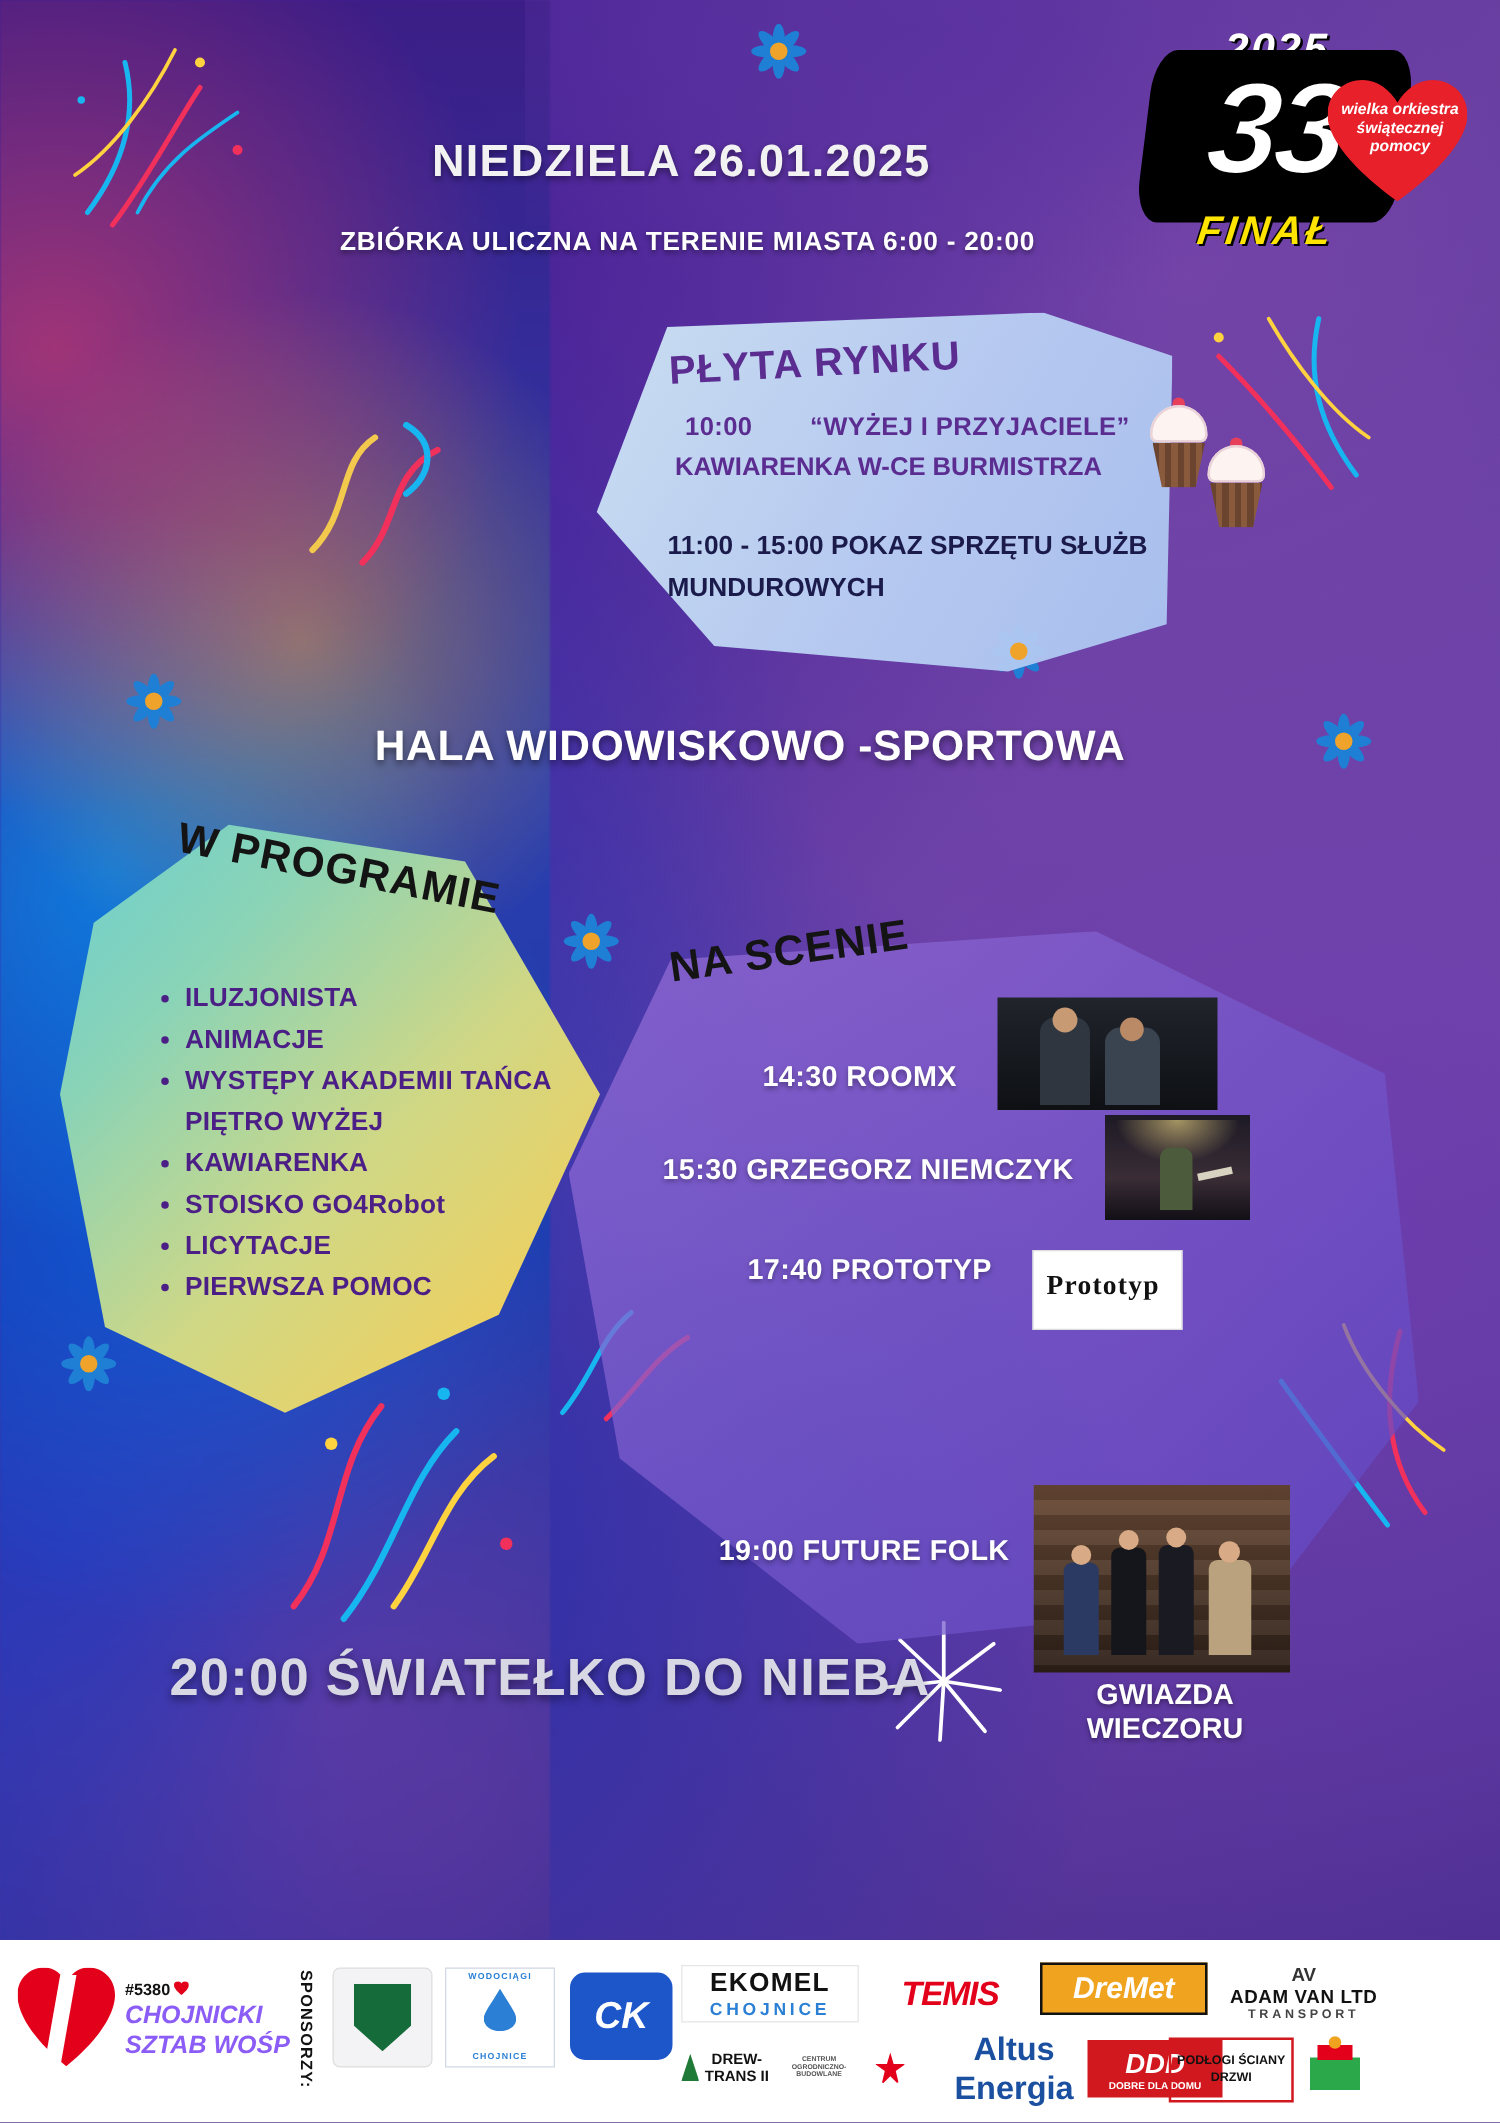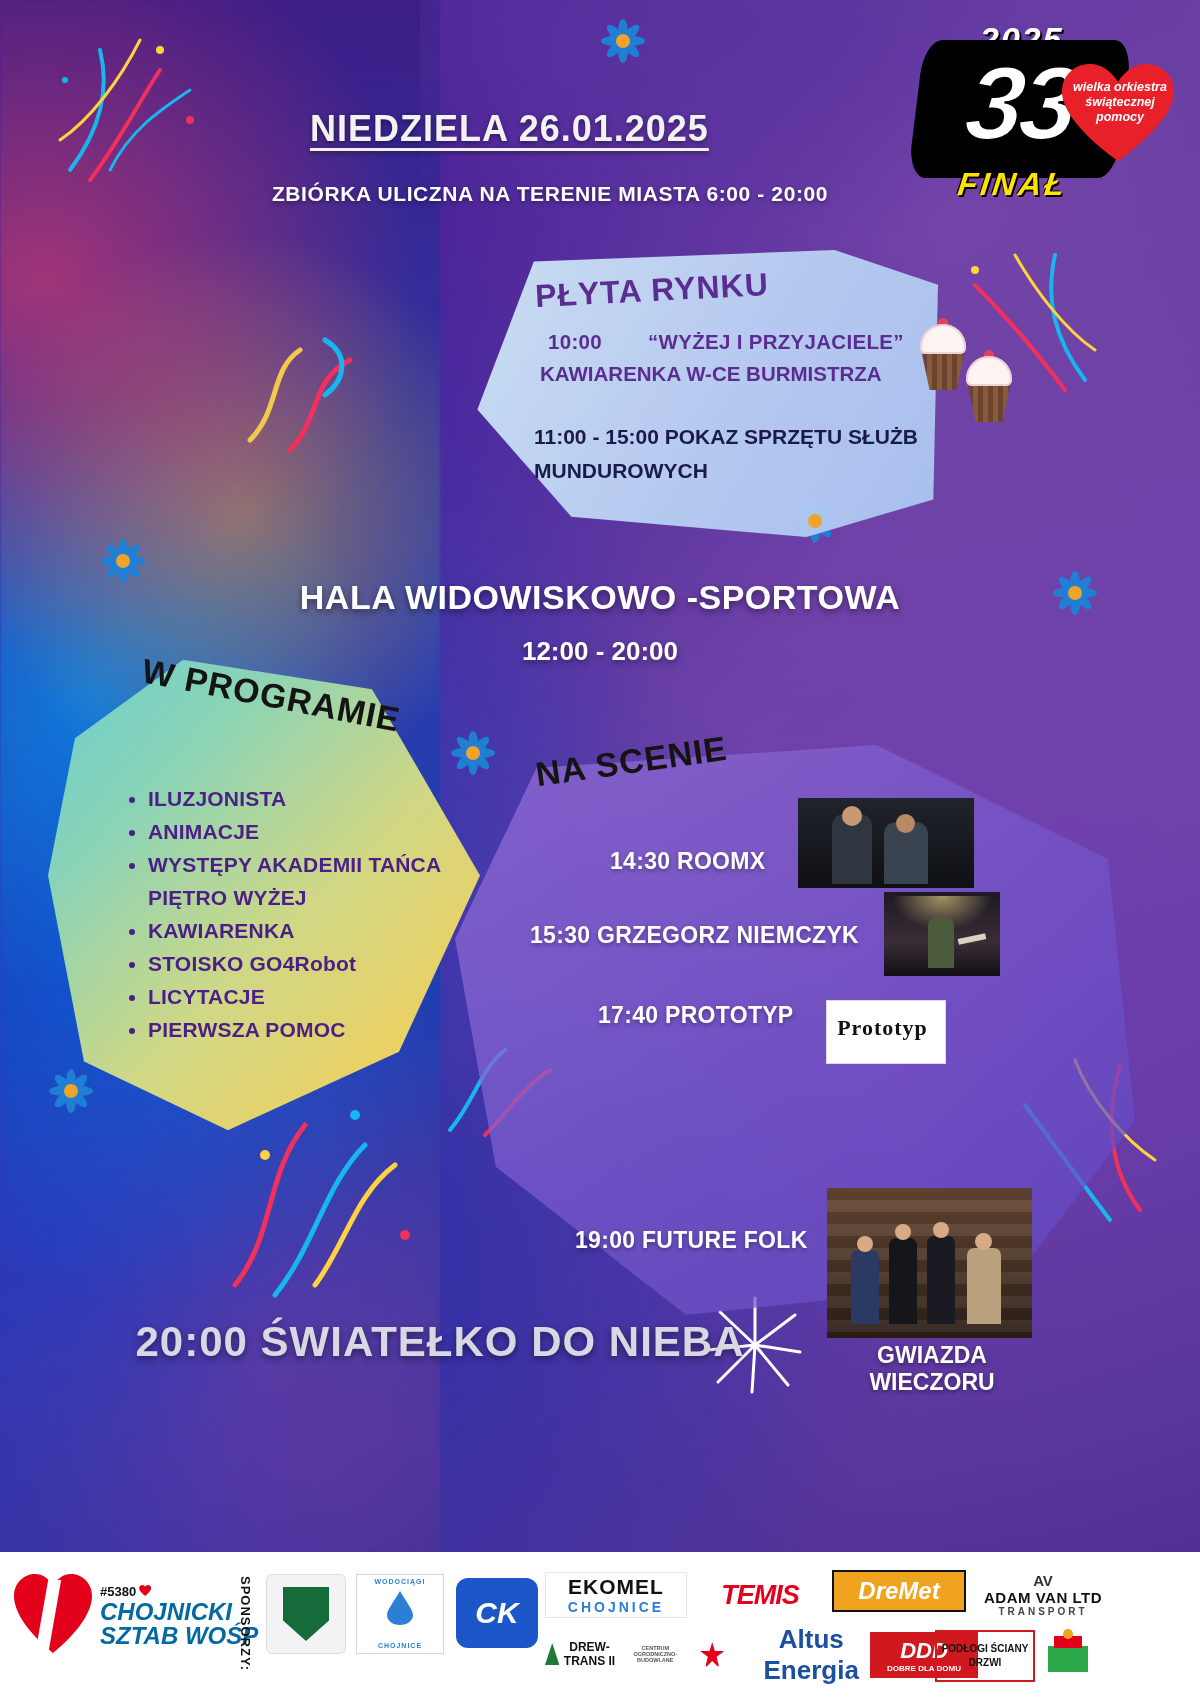--- a/index.html
+++ b/index.html
@@ -29,23 +29,23 @@
       radial-gradient(circle at 12% 80%, rgba(30,60,200,.7) 0%, rgba(30,60,200,0) 40%),
       radial-gradient(circle at 60% 88%, rgba(255,70,120,.4) 0%, rgba(255,70,120,0) 30%),
       linear-gradient(180deg,#3c1e86 0%,#2a3fb0 40%,#1f39a8 70%,#2b2f9e 100%);
     filter:blur(1px);
     opacity:.97;
   }
   .hdr-top{position:absolute;left:420px;top:0;width:780px;height:250px;
     background:radial-gradient(ellipse at 40% 10%, rgba(90,50,160,.9) 0%, rgba(90,50,160,0) 70%);}
   
   .date{
-    position:absolute;left:310px;top:108px;width:470px;text-align:left;
+    position:absolute;left:310px;top:108px;width:470px;text-align:center;
     font-size:36px;font-weight:bold;color:#f2f2f2;letter-spacing:1px;
-    text-decoration:underline;text-underline-offset:7px;
+    text-underline-offset:7px;
     font-family:"Liberation Sans", sans-serif;
     text-shadow:0 2px 5px rgba(0,0,0,.45);
   }
   .collect{
     position:absolute;left:210px;top:182px;width:680px;text-align:center;
     font-size:21px;font-weight:bold;color:#ffffff;letter-spacing:.6px;
     text-shadow:0 2px 4px rgba(0,0,0,.4);
   }
   
   .wosp{position:absolute;right:16px;top:14px;width:278px;height:205px;}
@@ -190,21 +190,21 @@
   .sponsors{
     position:absolute;left:0;top:1552px;width:1200px;height:146px;background:#ffffff;
   }
   .heart-logo{position:absolute;left:14px;top:22px;width:78px;height:86px;}
   .heart-logo .hl{position:absolute;left:0;top:0;width:78px;height:80px;background:#e2001a;
     clip-path:path("M39 79 C 6 52, 0 32, 0 22 C 0 8, 11 0, 21 0 C 30 0, 36 6, 39 13 C 42 6, 48 0, 57 0 C 67 0, 78 8, 78 22 C 78 32, 72 52, 39 79 Z");}
   .heart-logo .cut{position:absolute;left:28px;top:6px;width:13px;height:70px;background:#fff;transform:skewX(-10deg);}
   .sz-num{position:absolute;left:100px;top:32px;font-size:13px;font-weight:bold;color:#111;}
   .sz-num .mini-heart{display:inline-block;width:12px;height:11px;background:#e2001a;margin-left:3px;
     clip-path:path("M6 11 C 1 7, 0 4.5, 0 3 C 0 1, 1.7 0, 3.2 0 C 4.6 0, 5.6 1, 6 1.8 C 6.4 1, 7.4 0, 8.8 0 C 10.3 0, 12 1, 12 3 C 12 4.5, 11 7, 6 11 Z");}
-  .sz-name{position:absolute;left:100px;top:48px;font-size:24px;line-height:24px;font-weight:bold;font-style:italic;color:#0369a1;}
+  .sz-name{position:absolute;left:100px;top:48px;font-size:20px;line-height:24px;font-weight:bold;font-style:italic;color:#8b5cf6;}
   .sponsors-label{position:absolute;left:238px;top:24px;font-size:13px;font-weight:bold;color:#111;
     writing-mode:vertical-rl;letter-spacing:1px;height:104px;}
   .sp{position:absolute;display:flex;align-items:center;justify-content:center;
     font-weight:bold;color:#111;text-align:center;}
   .sp-crest{left:266px;top:22px;width:78px;height:78px;background:#f3f3f5;border:1px solid #ddd;border-radius:6px;}
   .sp-crest .shield{width:46px;height:54px;background:#166b3a;clip-path:polygon(50% 0,100% 0,100% 62%,50% 100%,0 62%,0 0);position:relative;}
   .sp-water{left:356px;top:22px;width:86px;height:78px;background:#fff;border:1px solid #cfd8e3;}
   .sp-water .drop{position:absolute;left:50%;top:16px;width:26px;height:34px;margin-left:-13px;background:#2b7fd4;
     clip-path:path("M13 0 C 20 12, 26 19, 26 24 C 26 30, 20 34, 13 34 C 6 34, 0 30, 0 24 C 0 19, 6 12, 13 0 Z");}
   .sp-water .cap{position:absolute;left:0;top:3px;width:86px;text-align:center;font-size:7px;color:#2b7fd4;letter-spacing:1px;}
@@ -398,21 +398,20 @@
       <div class="frost"></div>
       <div class="base"></div>
   </div>
   <div class="cupcake cup cup-b">
     <div class="cherry"></div>
       <div class="frost"></div>
       <div class="base"></div>
   </div>
 
   <div class="hala">HALA WIDOWISKOWO -SPORTOWA</div>
-  <div class="hala-hours">12:00 - 20:00</div>
 
   <div class="prog-blob"></div>
   <div class="prog-title">W PROGRAMIE</div>
   <ul class="prog-list">
     <li>ILUZJONISTA</li>
     <li>ANIMACJE</li>
     <li>WYSTĘPY AKADEMII TAŃCA PIĘTRO WYŻEJ</li>
     <li>KAWIARENKA</li>
     <li>STOISKO GO4Robot</li>
     <li>LICYTACJE</li>

